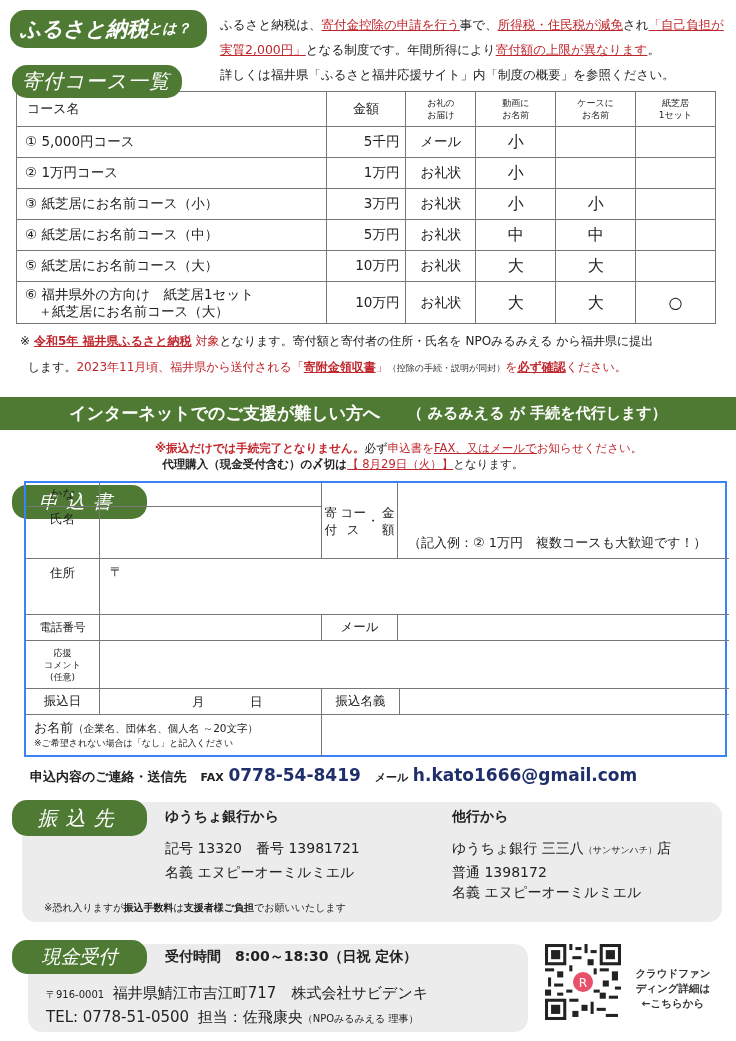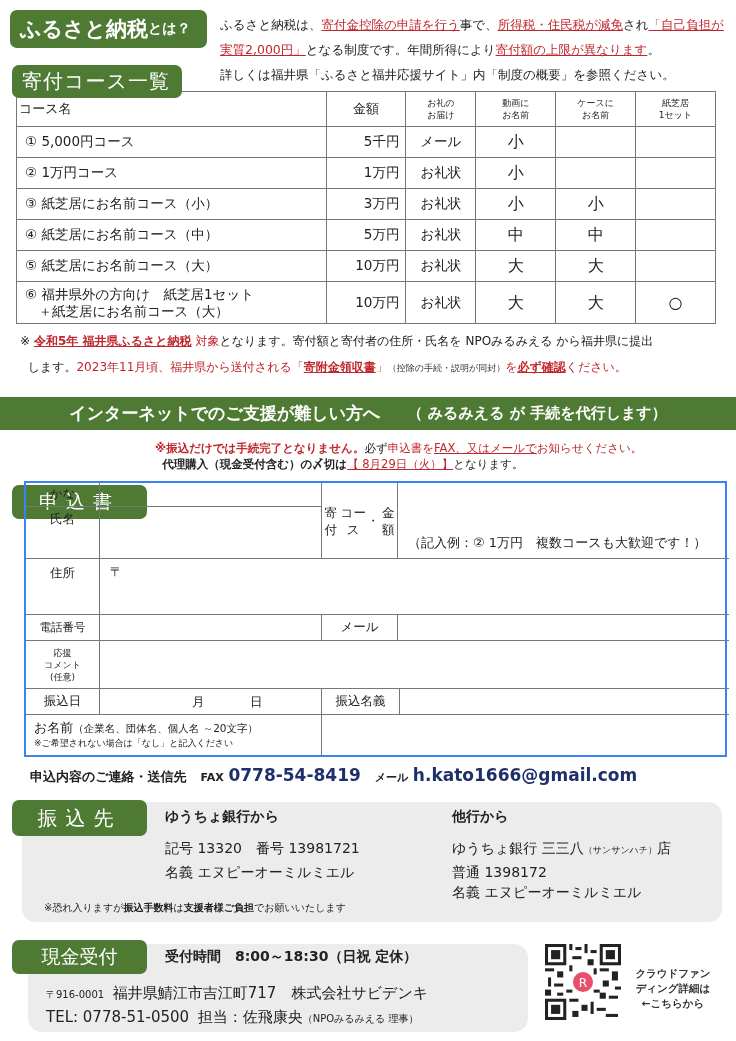--- a/index.html
+++ b/index.html
@@ -1,35 +1,35 @@
 <!DOCTYPE html>
 <html><head>
 <meta charset="utf-8">
 <style>
   * { box-sizing: border-box; margin: 0; padding: 0; }
   html, body { width: 736px; height: 1041px; background: #ffffff; overflow: hidden; }
   body { font-family: "DejaVu Sans", "Liberation Sans", sans-serif; color: #222; position: relative; }
   .abs { position: absolute; }
   .green { background: #4f7a33; color: #fff; }
-  .pill { border-radius: 7px; }
+  .pill { border-radius: 15px; font-style: italic; }
   .red { color: #c0272d; }
   .ul { text-decoration: underline; text-decoration-color: #c0272d; }
   .bold { font-weight: bold; }
 
   
   #furusato-badge { left: 10px; top: 10px; width: 197px; height: 38px; font-size: 21px; font-weight: bold; display:flex; align-items:center; padding-left: 10px; letter-spacing: 0px; }
   #furusato-badge .small { font-size: 14px; }
   #intro { left: 220px; top: 12px; width: 510px; font-size: 12.5px; line-height: 25px; }
   #course-badge { left: 12px; top: 65px; width: 170px; height: 33px; font-size: 20px; display:flex; align-items:center; padding-left: 10px; letter-spacing: 1px; z-index: 2;}
 
   
   #course-table { left: 16px; top: 91px; width: 700px; border-collapse: collapse; font-size: 13.5px; }
   #course-table td, #course-table th { border: 1px solid #777; height: 31px; }
   #course-table th { font-weight: normal; font-size: 9px; line-height: 12px; text-align:center; height: 35px;}
-  #course-table th.name { text-align: left; font-size: 13px; padding-left: 2px; }
+  #course-table th.name { text-align: left; font-size: 13px; padding-left: 10px; }
   #course-table th.amt { font-size: 13px; }
   #course-table td.name { padding-left: 8px; }
   #course-table td.amt { text-align: right; padding-right: 6px; }
   #course-table td.c { text-align: center; }
   #course-table td.big { text-align: center; font-size: 16px; }
   #course-table tr.tall td { height: 42px; line-height: 17px; }
 
   #note { left: 20px; top: 328px; width: 710px; font-size: 12px; line-height: 26px; }
   #note .tiny { font-size: 9px; color: #333; }
 

